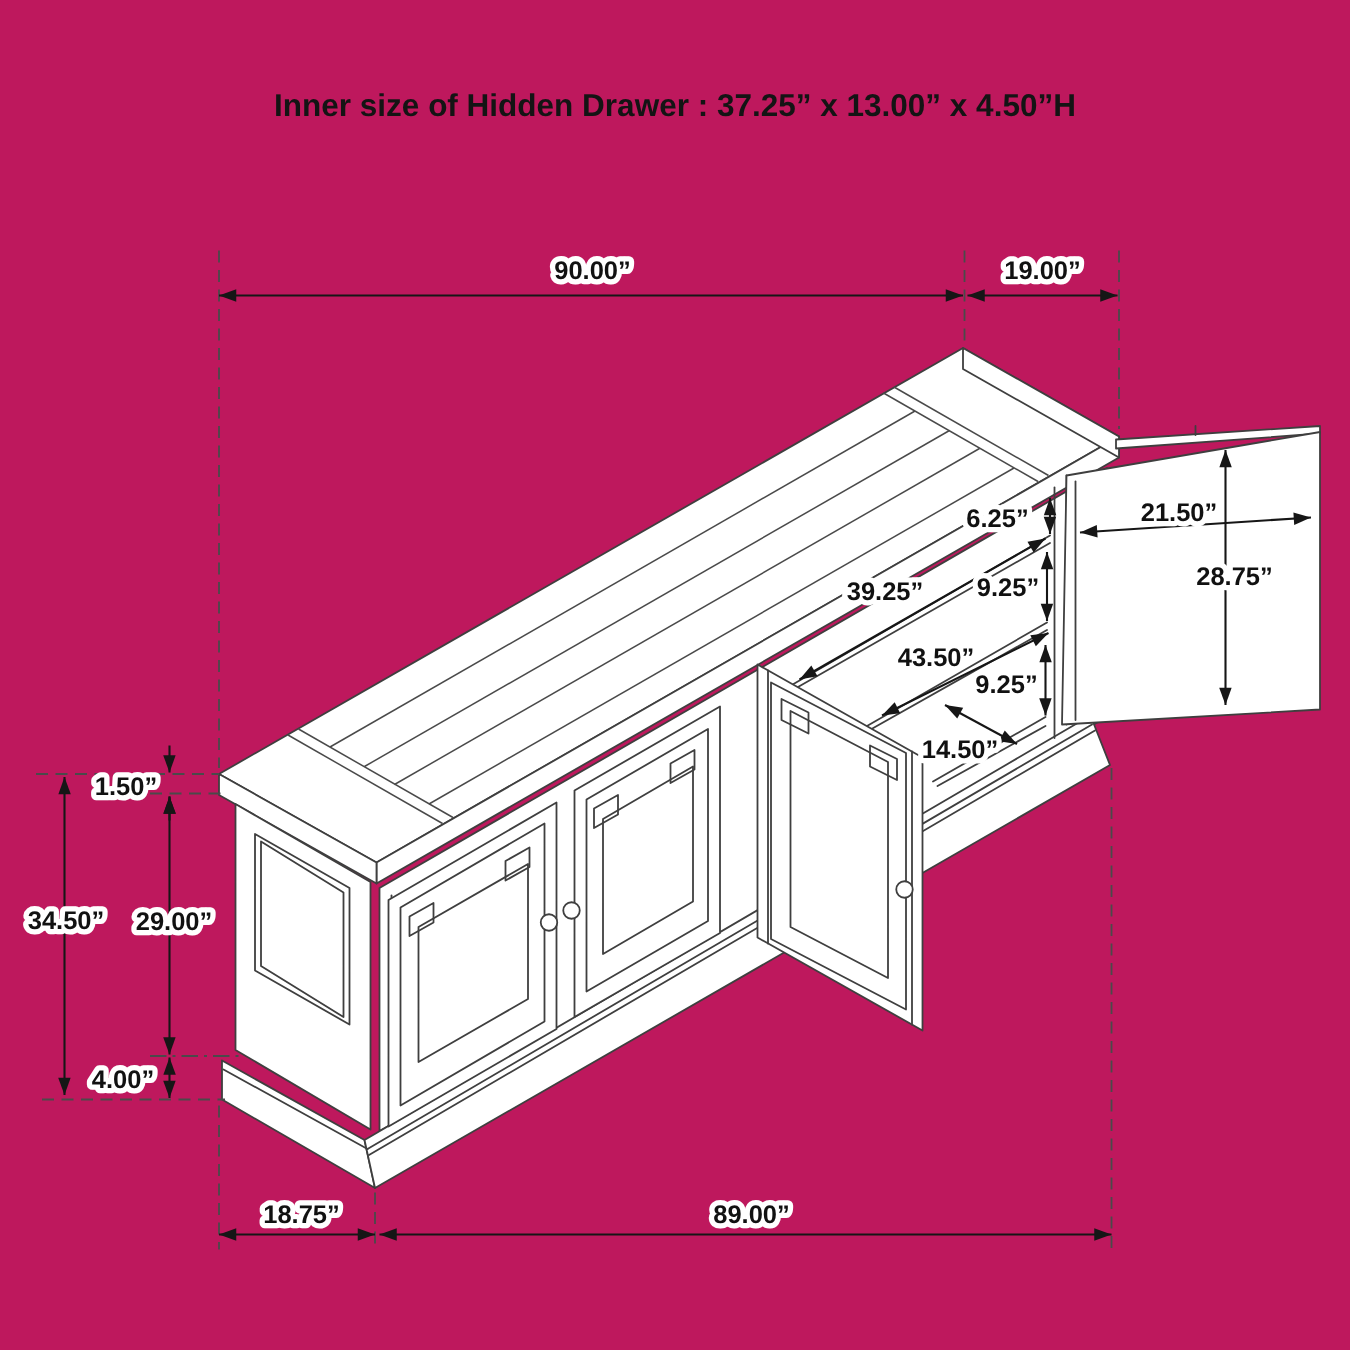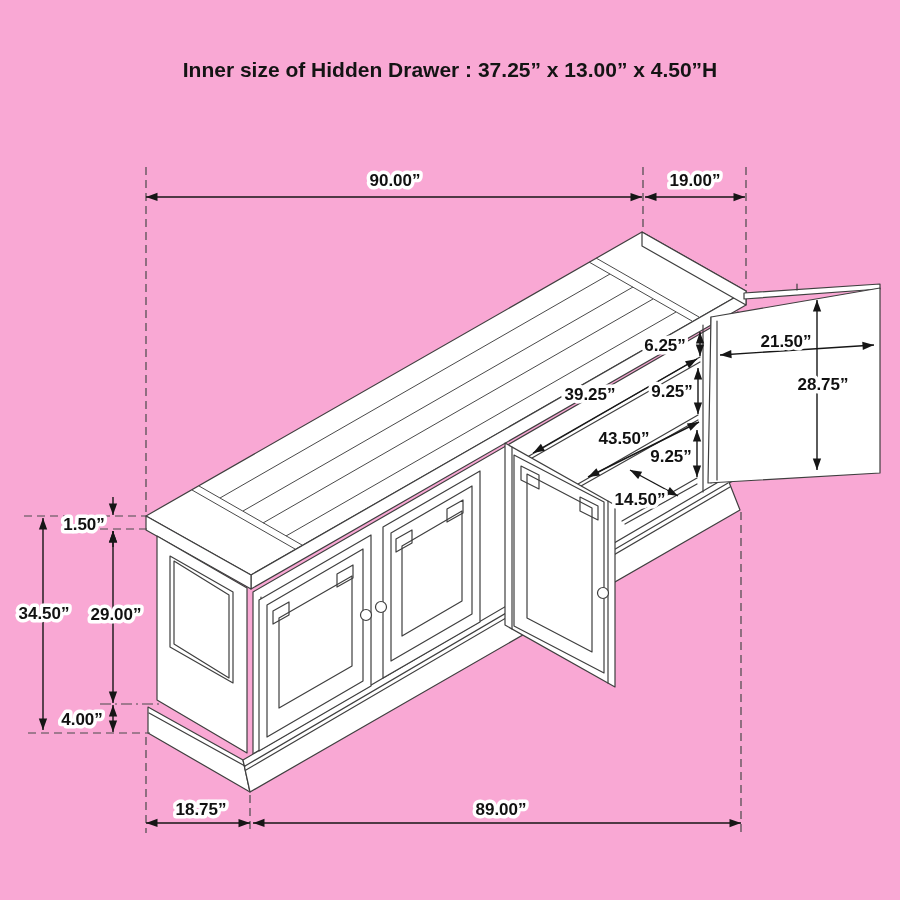--- a/index.html
+++ b/index.html
@@ -1,16 +1,16 @@
 <!DOCTYPE html>
 <html><head>
 <meta charset="utf-8">
 <style>
   html,body{margin:0;padding:0;background:#fff;}
-  .stage{width:900px;height:900px;position:relative;background:#f9a8d4;overflow:hidden;
+  .stage{width:900px;height:900px;position:relative;background:#be185d;overflow:hidden;
          font-family:"Liberation Sans",sans-serif;}
   svg{display:block;}
   .art{stroke:#3f3f3f;stroke-width:1.2;fill:none;stroke-linejoin:round;stroke-linecap:round;}
   .artf{stroke:#3f3f3f;stroke-width:1.2;fill:#ffffff;stroke-linejoin:round;}
   .thin{stroke:#4a4a4a;stroke-width:1;fill:none;}
   .dim{stroke:#161616;stroke-width:1.4;fill:none;}
   .ext{stroke:#4a4a4a;stroke-width:1.2;fill:none;stroke-dasharray:8 5;}
   .extdot{stroke:#4a4a4a;stroke-width:1.2;fill:none;stroke-dasharray:11 4 2 4;}
   .lbl{font-family:"Liberation Sans",sans-serif;font-weight:700;font-size:17px;fill:#111;
        paint-order:stroke;stroke:#ffffff;stroke-width:7px;stroke-linejoin:round;

